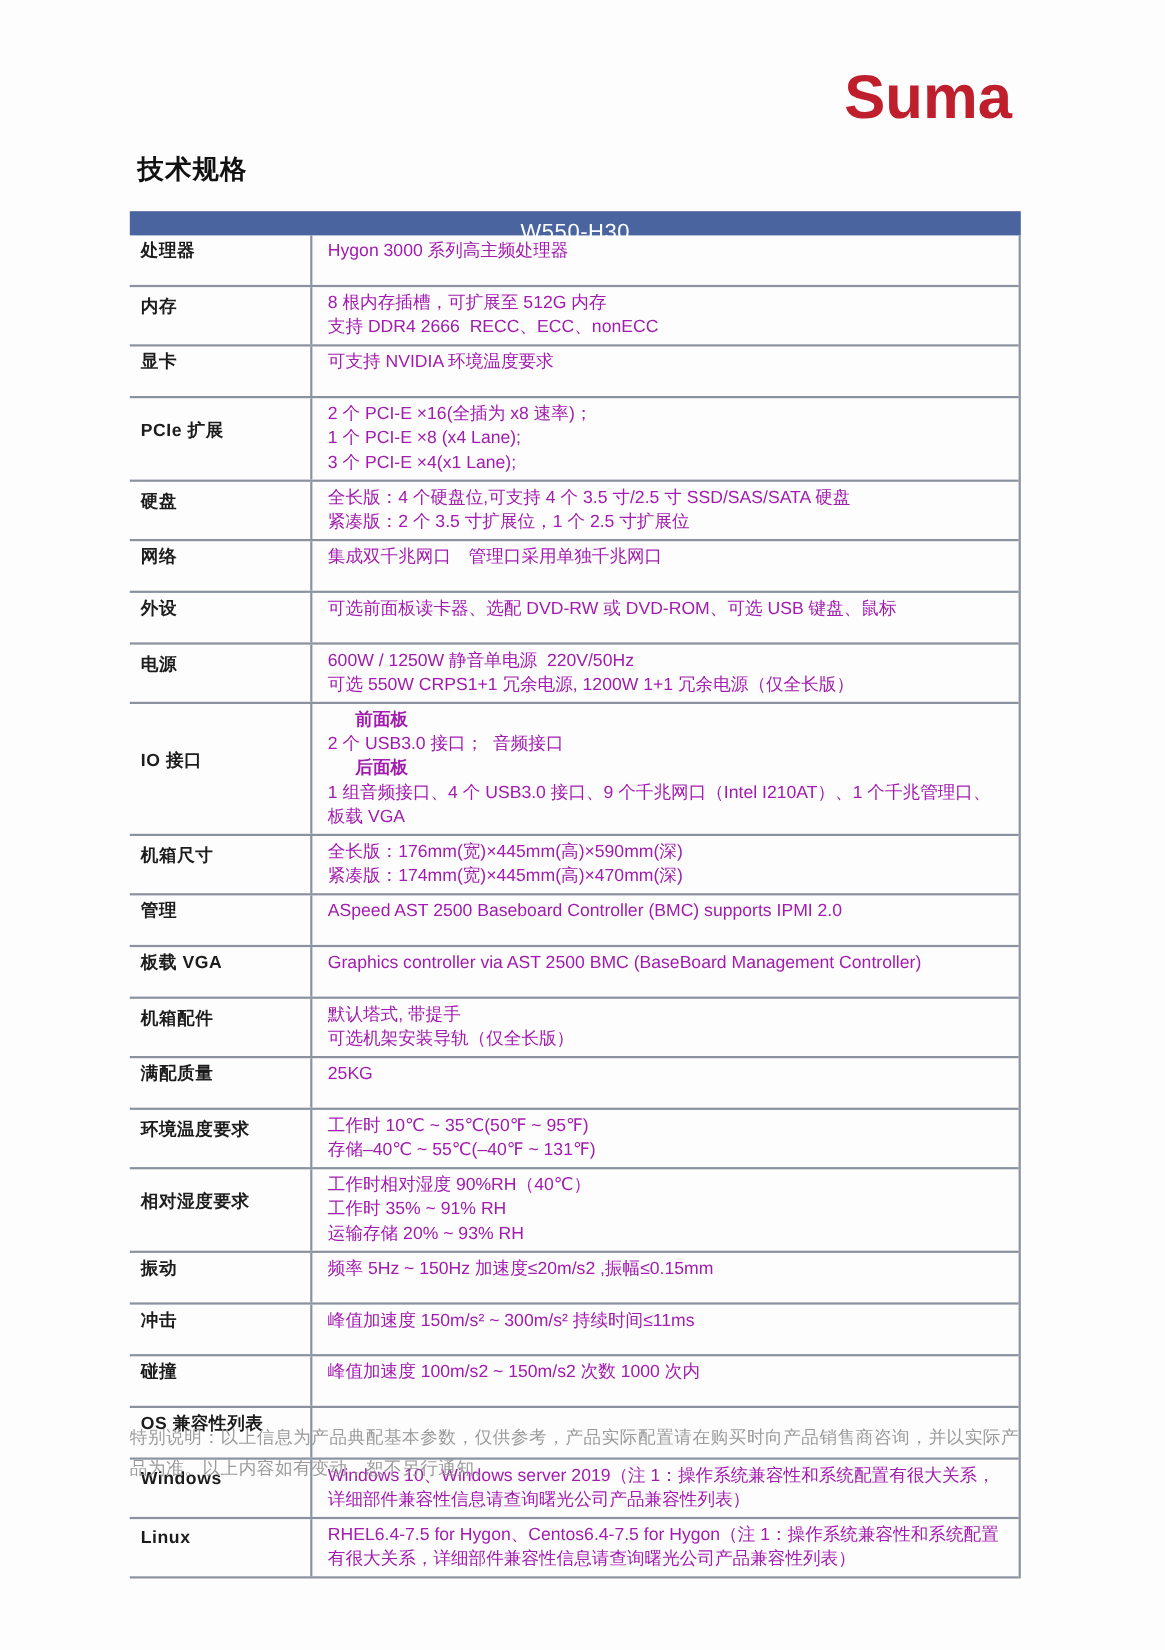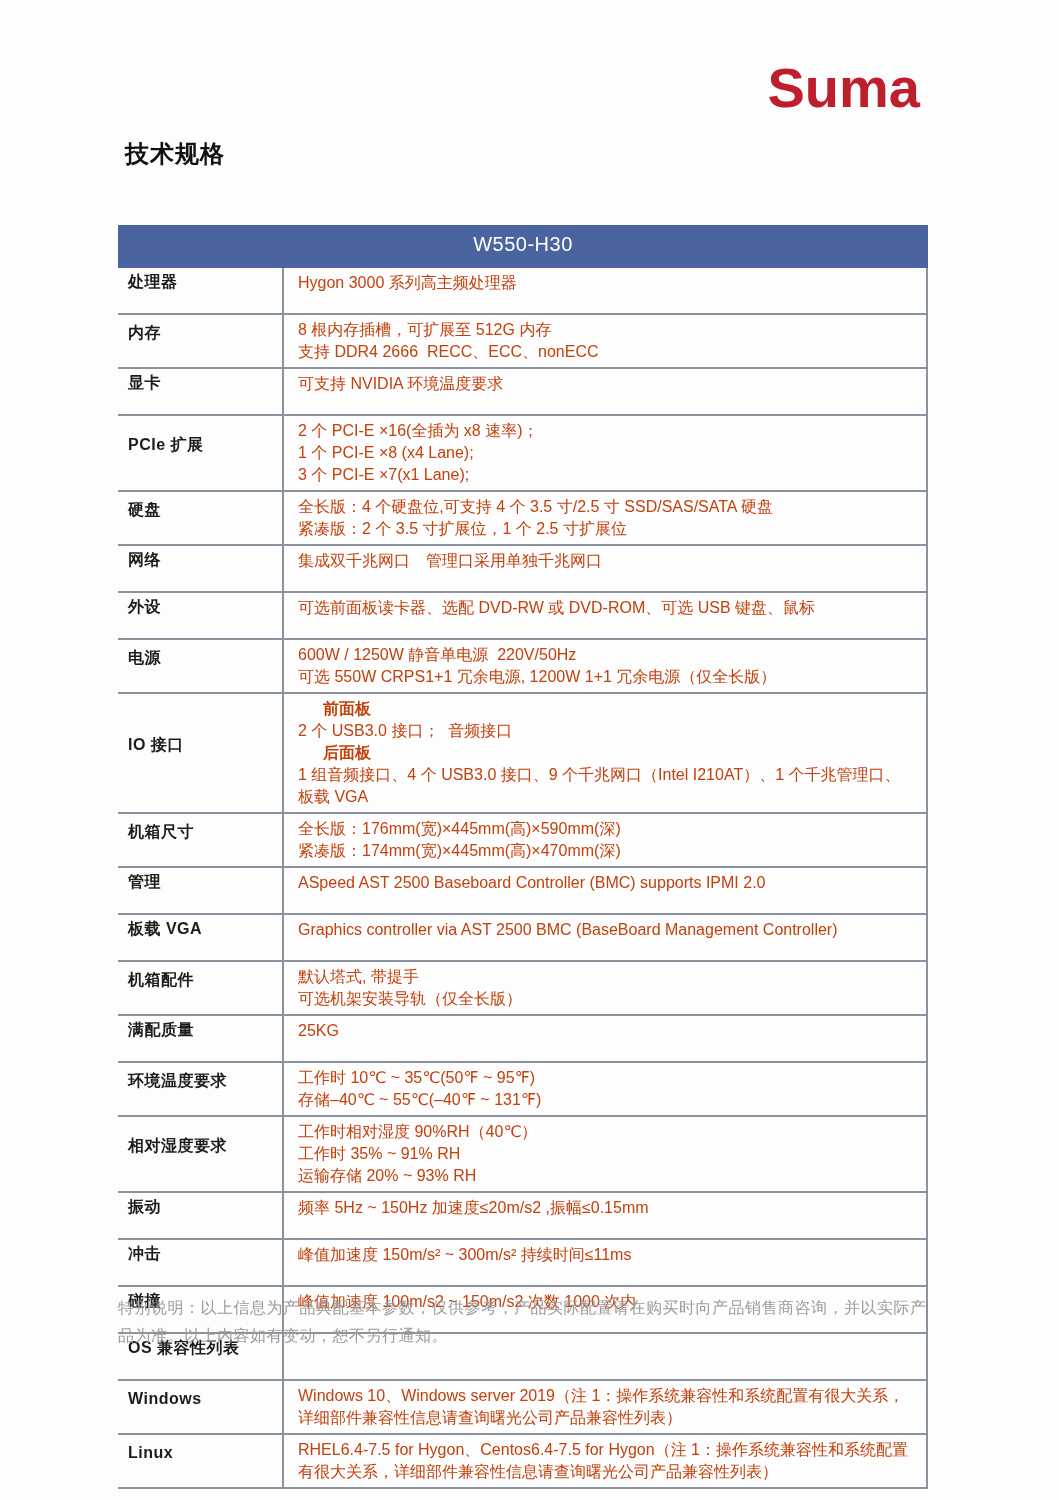--- a/index.html
+++ b/index.html
@@ -35,28 +35,27 @@
     color: #111111;
     text-align: right;
   }
   .spec-table {
     position: absolute;
     top: 192px;
     left: 118px;
     width: 810px;
   }
   .table-header {
-    height: 43px;
+    height: 22px;
     line-height: 38px;
     text-align: center;
     background: var(--header-bg, #4a64a0);
     color: #ffffff;
     font-size: 20px;
     letter-spacing: 0.5px;
-    margin-top: 33px;
   }
   .spec-body {
     border-right: 2px solid var(--border, #8a92a0);
   }
   .row {
     display: flex;
     border-bottom: 2px solid var(--border, #8a92a0);
   }
   .label-cell {
     flex: 0 0 164px;
@@ -72,21 +71,21 @@
   .value-cell {
     flex: 1 1 auto;
     border-left: 2px solid var(--border, #8a92a0);
     padding: 4px 12px 4px 14px;
     min-height: 30px;
   }
   .line {
     font-size: 16px;
     line-height: 22px;
     white-space: pre-wrap;
-    color: #c2410c;
+    color: #a21caf;
   }
   .line.bold { font-weight: bold; margin-left: 25px; }
   .footer-note {
     position: absolute;
     left: 118px;
     width: 820px;
     margin-top: 0;
     font-size: 16px;
     line-height: 28px;
     color: var(--footer-text, #9b9b9b);
@@ -122,21 +121,21 @@
           <div class="label-cell">显卡</div>
           <div class="value-cell">
             <div class="line">可支持 NVIDIA 环境温度要求</div>
           </div>
         </div>
         <div class="row">
           <div class="label-cell">PCIe 扩展</div>
           <div class="value-cell">
             <div class="line">2 个 PCI-E ×16(全插为 x8 速率)；</div>
             <div class="line">1 个 PCI-E ×8 (x4 Lane);</div>
-            <div class="line">3 个 PCI-E ×7(x1 Lane);</div>
+            <div class="line">3 个 PCI-E ×4(x1 Lane);</div>
           </div>
         </div>
         <div class="row">
           <div class="label-cell">硬盘</div>
           <div class="value-cell">
             <div class="line">全长版：4 个硬盘位,可支持 4 个 3.5 寸/2.5 寸 SSD/SAS/SATA 硬盘</div>
             <div class="line">紧凑版：2 个 3.5 寸扩展位，1 个 2.5 寸扩展位</div>
           </div>
         </div>
         <div class="row">

